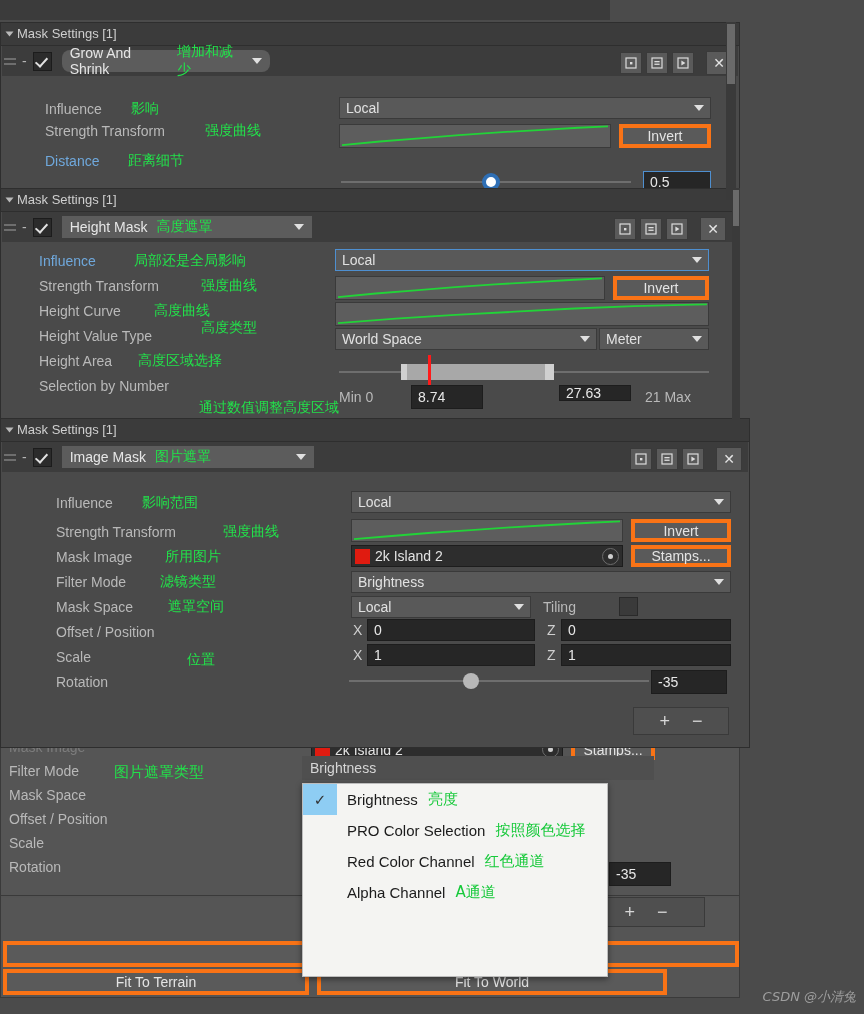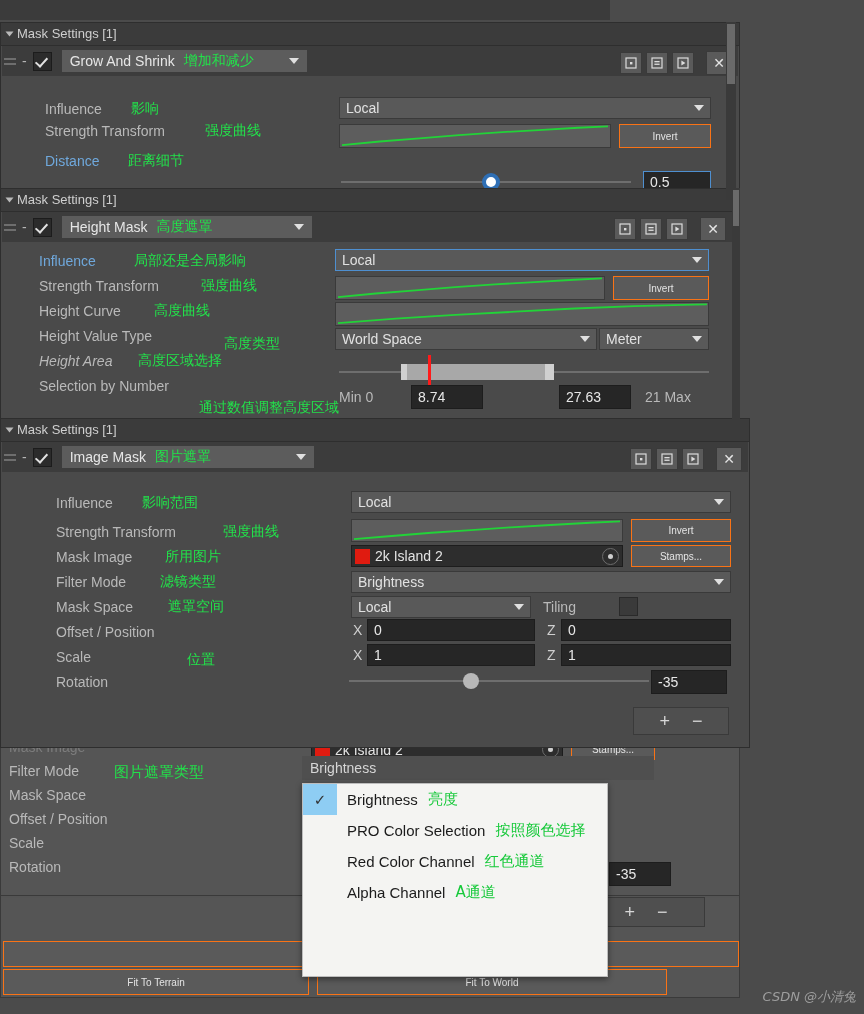--- a/index.html
+++ b/index.html
@@ -125,22 +125,22 @@
   .curvebox{
     position:absolute;
     background:#5d5d5d;
     border:1px solid #3a3a3a;
     box-sizing:border-box;
     overflow:hidden;
   }
   .curvebox svg{display:block;width:100%;height:100%;}
   .btn{
     position:absolute;
-    background:#5a5a5a;border:1px solid #f97316;
-    color:#e4e4e4;font-size:10px;
+    background:#5a5a5a;border:4px solid #f97316;
+    color:#e4e4e4;font-size:14px;
     display:flex;align-items:center;justify-content:center;
     box-sizing:border-box;
   }
   .field{
     position:absolute;
     background:#262626;border:1px solid #1d1d1d;
     color:#e8e8e8;font-size:14px;
     display:flex;align-items:center;
     padding-left:6px;box-sizing:border-box;
   }
@@ -270,21 +270,21 @@
     <span>Mask Settings [1]</span>
   </div>
 
   <div class="mod-header" style="left:1px;top:23px;width:736px;">
     <span class="grip">
         <i></i>
         <i></i>
       </span>
     <span class="dash">-</span>
     <span class="chk"></span>
-    <span class="modname" style="width:245px;">
+    <span class="modname" style="width:208px;border-radius:8px;">
       <span>Grow And Shrink</span>
       <span class="cn">增加和减少</span>
       <span class="ar" style="margin-left:auto;"></span>
     </span>
     <span class="hdr-icons">
       <span class="ibtn">
         <svg width="12" height="12" viewBox="0 0 12 12">
             <rect x="1" y="1" width="10" height="10" fill="none" stroke="#dcdcdc" stroke-width="1.2"></rect>
             <rect x="5" y="5" width="2.4" height="2.4" fill="#dcdcdc"></rect>
           </svg>
@@ -379,23 +379,23 @@
   <div class="lbl blue" style="left:38px;top:64px;">Influence</div>
   <div class="cn abs" style="left:133px;top:63px;">局部还是全局影响</div>
 
   <div class="lbl" style="left:38px;top:89px;">Strength Transform</div>
   <div class="cn abs" style="left:200px;top:88px;">强度曲线</div>
 
   <div class="lbl" style="left:38px;top:114px;">Height Curve</div>
   <div class="cn abs" style="left:153px;top:113px;">高度曲线</div>
 
   <div class="lbl" style="left:38px;top:139px;">Height Value Type</div>
-  <div class="cn abs" style="left:200px;top:146px;margin-left:23px;">高度类型</div>
-
-  <div class="lbl" style="left:38px;top:164px;font-style:italic;">Height Area</div>
+  <div class="cn abs" style="left:200px;top:130px;">高度类型</div>
+
+  <div class="lbl" style="left:38px;top:164px;">Height Area</div>
   <div class="cn abs" style="left:137px;top:163px;">高度区域选择</div>
 
   <div class="lbl" style="left:38px;top:189px;">Selection by Number</div>
   <div class="cn abs" style="left:198px;top:210px;">通过数值调整高度区域</div>
 
   <div class="dd focus" style="left:334px;top:60px;width:374px;">
     <span>Local</span>
     <span class="ar" style="margin-left:auto;"></span>
   </div>
 
@@ -424,21 +424,21 @@
   <div class="rangeslider" style="left:338px;top:173px;width:370px;height:20px;">
     <div class="rtrack"></div>
     <div class="rcap" style="left:62px;"></div>
     <div class="rbar" style="left:68px;width:142px;"></div>
     <div class="rcap" style="left:206px;"></div>
     <div class="rmark" style="left:89px;"></div>
   </div>
 
   <div class="lbl" style="left:338px;top:200px;font-size:14px;">Min 0</div>
   <div class="field" style="left:410px;top:196px;width:72px;height:24px;">8.74</div>
-  <div class="field" style="left:558px;top:196px;width:72px;height:24px;">27.63</div>
+  <div class="field" style="left:558px;top:196px;width:72px;height:16px;">27.63</div>
   <div class="lbl" style="left:644px;top:200px;font-size:14px;">21 Max</div>
 </div>
 
 <div class="panel" style="left:0px;top:418px;width:750px;height:330px;">
   <div class="panel-title">
     <span class="tri"></span>
     <span>Mask Settings [1]</span>
   </div>
 
   <div class="mod-header" style="left:1px;top:23px;width:746px;">

